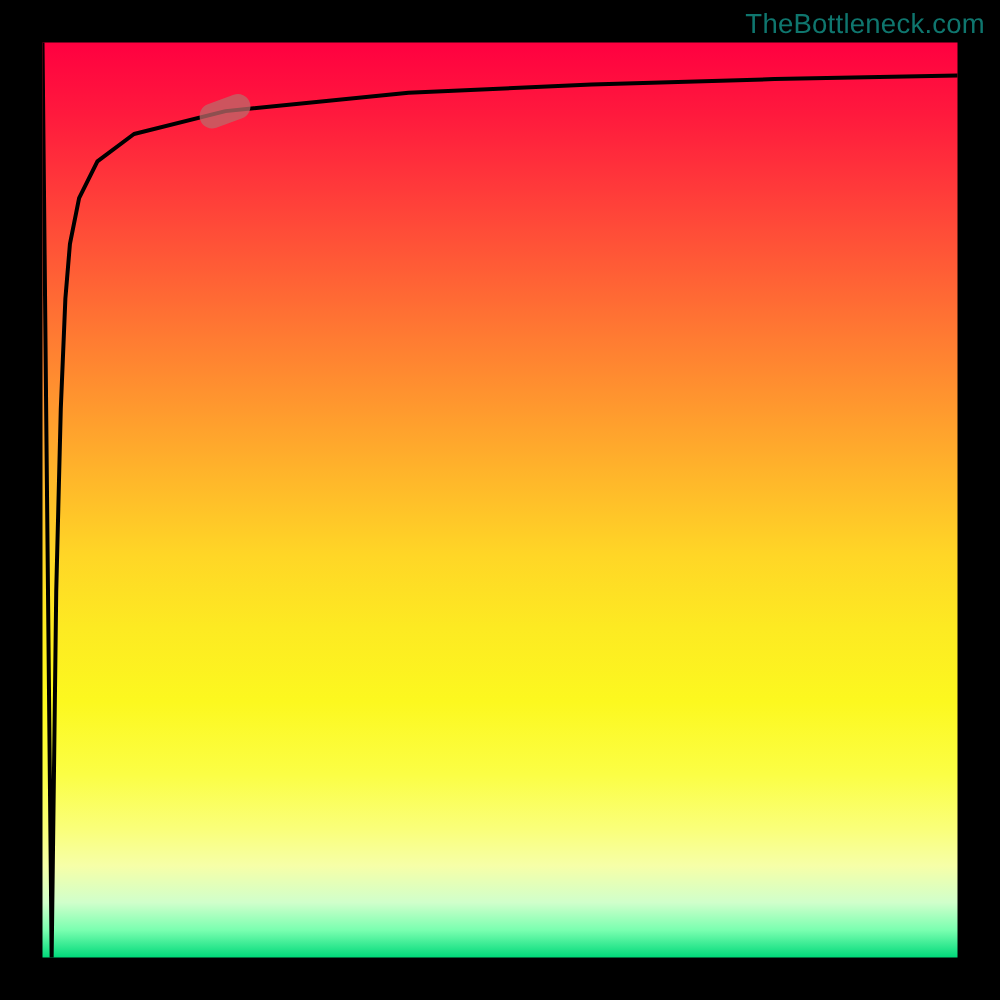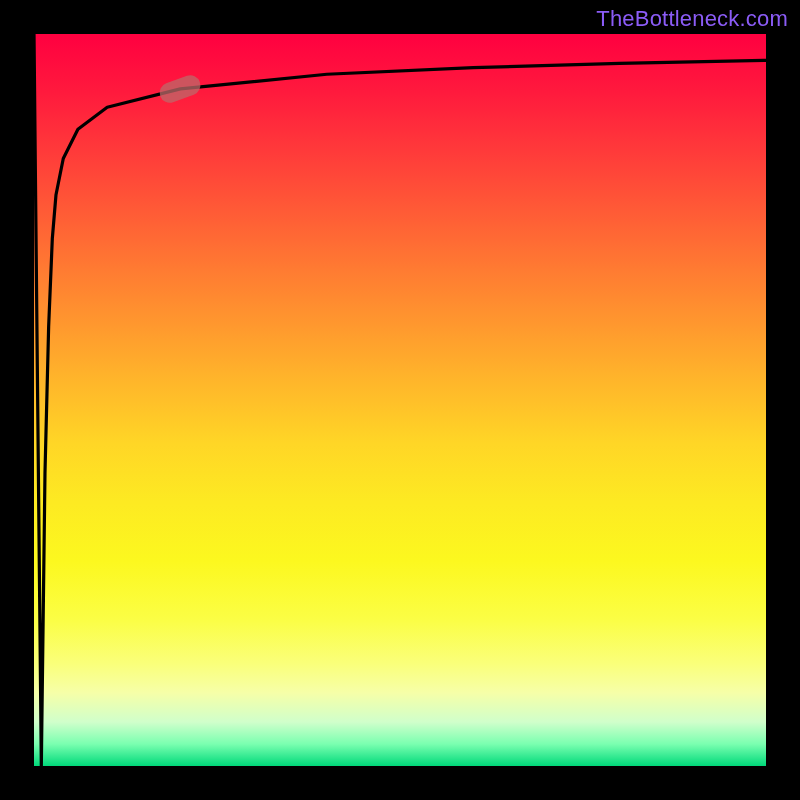--- a/index.html
+++ b/index.html
@@ -9,21 +9,21 @@
     background: #000;
     font-family: Arial, Helvetica, sans-serif;
     position: relative;
     overflow: hidden;
   }
   .attribution {
     position: absolute;
     top: 6px;
     right: 12px;
     font-size: 22px;
-    color: #8b5cf6;
+    color: #0f766e;
     font-weight: 400;
     letter-spacing: 0.2px;
     z-index: 10;
   }
   .plot-area {
     position: absolute;
     left: 34px;
     top: 34px;
     width: 732px;
     height: 732px;

